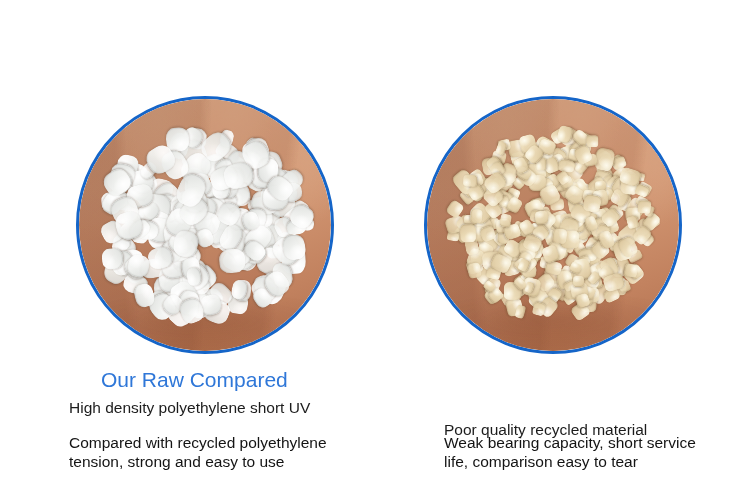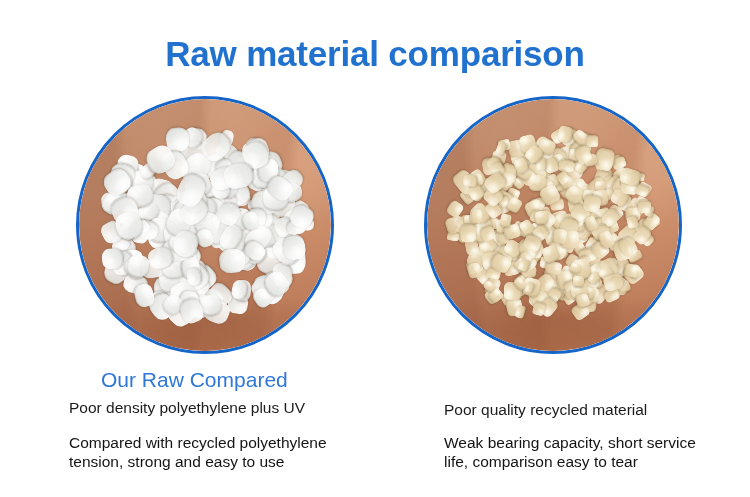--- a/index.html
+++ b/index.html
@@ -119,38 +119,37 @@
   #head-right { left: 524px; top: 367px; }
 
   .caption-line {
     position: absolute;
     font-size: 15.5px;
     color: #1c1c1c;
     line-height: 20px;
     white-space: nowrap;
   }
   #sub-left   { left: 69px;  top: 398px; }
-  #sub-right  { left: 444px; top: 400px; }
+  #sub-right  { left: 444px; top: 420px; }
 
   .caption-block {
     position: absolute;
     font-size: 15.5px;
     color: #141414;
     line-height: 19px;
     white-space: pre-line;
   }
   #block-left  { left: 69px;  top: 433px; width: 330px; }
   #block-right { left: 444px; top: 433px; width: 300px; }
 </style>
 </head>
 <body>
 
 <div id="page">
 
-  <div id="title">Raw material comparison</div>
 
   <div class="photo-circle" id="photo-left">
     <div class="photo-inner">
       <div class="palm"></div>
       <div class="pellets" id="pellets-left">
           <div class="pellet" style="left: 68.6064%; top: 23.8865%; width: 7.09247%; height: 8.72675%; transform: rotate(244deg); opacity: 0.97;"></div>
           <div class="pellet" style="left: 41.5415%; top: 11.6348%; width: 8.97255%; height: 8.37109%; transform: rotate(187deg); opacity: 0.94;"></div>
           <div class="pellet" style="left: 12.2371%; top: 36.7957%; width: 9.08861%; height: 7.07974%; transform: rotate(194deg); opacity: 0.93;"></div>
           <div class="pellet" style="left: 9.39701%; top: 35.9273%; width: 7.65605%; height: 9.03887%; transform: rotate(266deg); opacity: 0.95;"></div>
           <div class="pellet" style="left: 31.2197%; top: 70.7068%; width: 9.93508%; height: 11.9827%; transform: rotate(58deg); opacity: 0.96;"></div>
@@ -735,21 +734,21 @@
           <div class="pellet" style="left: 82.3512%; top: 50.869%; width: 5.59529%; height: 6.65197%; transform: rotate(220deg); opacity: 0.92;"></div>
           <div class="pellet" style="left: 49.4906%; top: 51.4413%; width: 6.0314%; height: 5.74346%; transform: rotate(96deg); opacity: 0.89;"></div>
           <div class="pellet" style="left: 76.7837%; top: 54.6909%; width: 6.37959%; height: 7.69754%; transform: rotate(153deg); opacity: 0.9;"></div>
           <div class="pellet" style="left: 22.4849%; top: 72.6262%; width: 4.36584%; height: 3.63543%; transform: rotate(37deg); opacity: 0.99;"></div>
           <div class="pellet" style="left: 34.6154%; top: 71.4405%; width: 4.67894%; height: 3.70155%; transform: rotate(48deg); opacity: 0.92;"></div>
         </div>
     </div>
   </div>
 
   <div class="caption-head" id="head-left">Our Raw Compared</div>
-  <div class="caption-line" id="sub-left">Poor density polyethylene plus UV</div>
+  <div class="caption-line" id="sub-left">High density polyethylene short UV</div>
   <div class="caption-block" id="block-left">Compared with recycled polyethylene
 tension, strong and easy to use</div>
 
   <div class="caption-line" id="sub-right">Poor quality recycled material</div>
   <div class="caption-block" id="block-right">Weak bearing capacity, short service
 life, comparison easy to tear</div>
 
 </div>
 
 </body></html>

